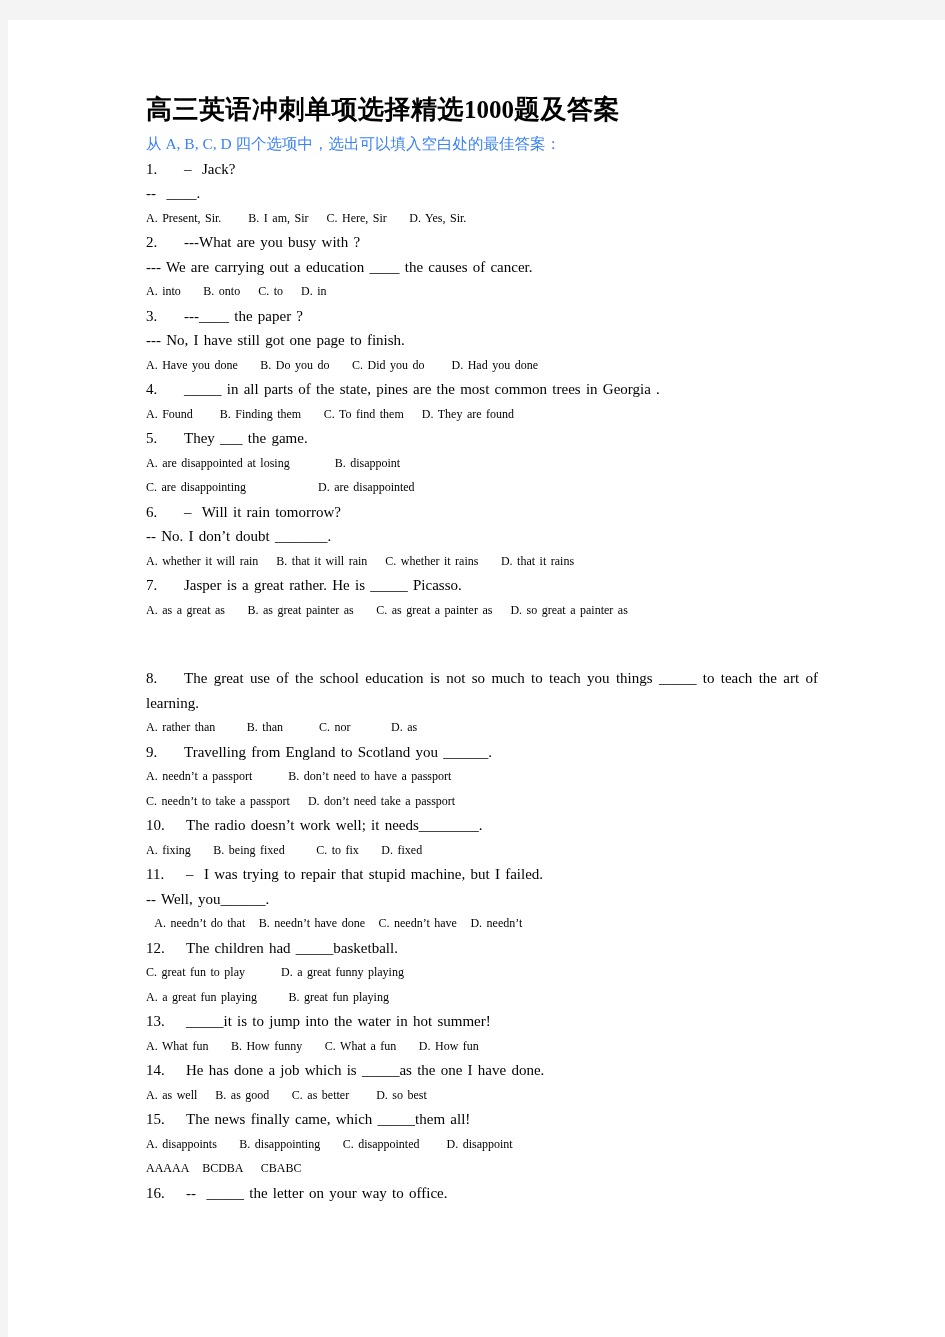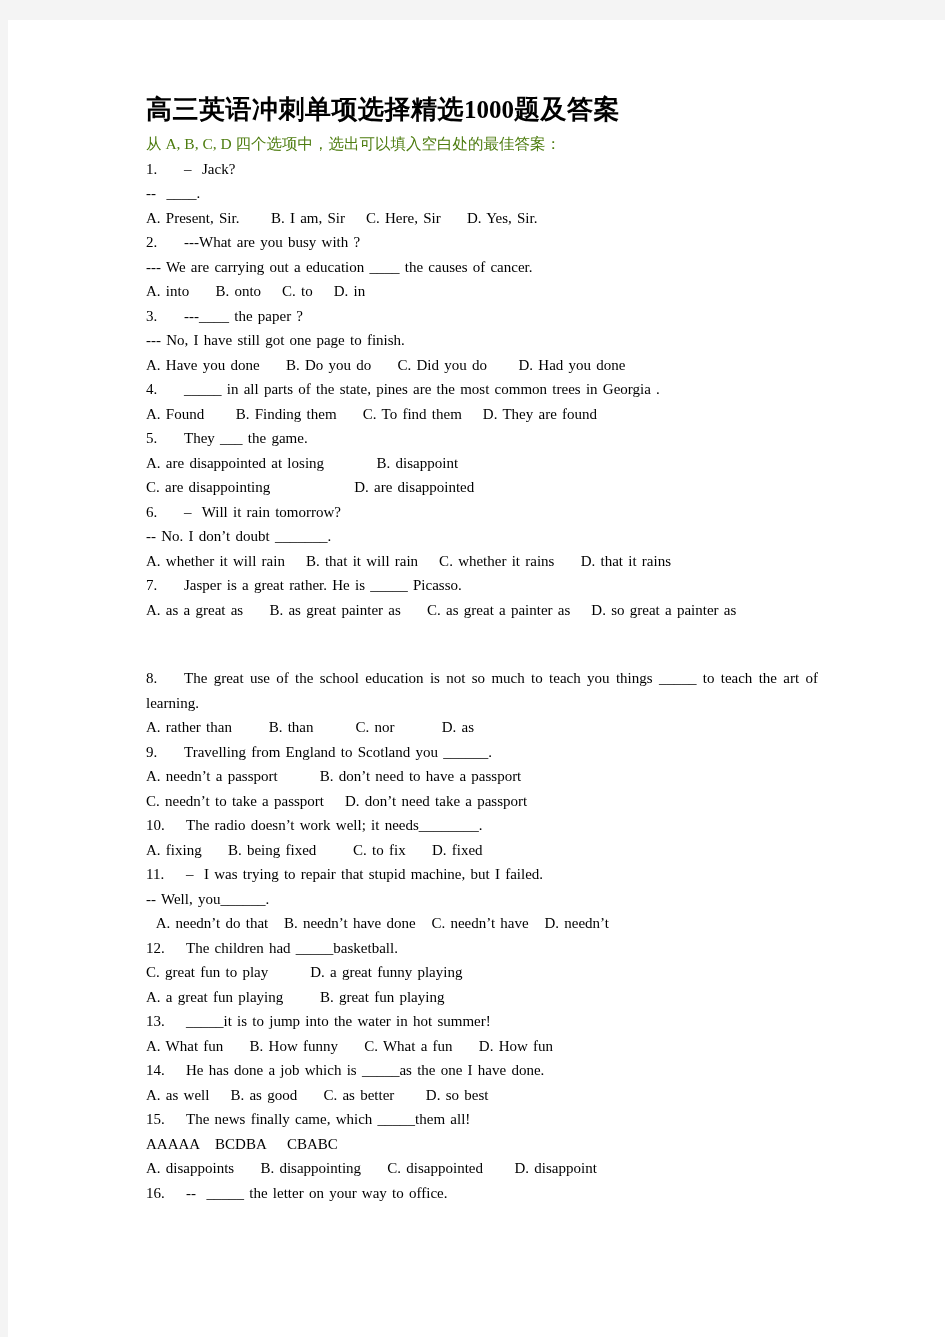--- a/index.html
+++ b/index.html
@@ -39,21 +39,21 @@
     letter-spacing: 0.5px;
   }
   .doc-title .num {
     font-weight: bold;
     font-size: 25px;
     letter-spacing: 0;
   }
   .intro {
     font-size: 15.5px;
     line-height: 24.5px;
-    color: #4d7c0f;
+    color: #3b82f6;
     margin: 0;
     white-space: nowrap;
   }
   .line {
     font-size: 15px;
     line-height: 24.5px;
     color: #000000;
     margin: 0;
     white-space: pre-wrap;
     word-spacing: 1.5px;
@@ -66,21 +66,21 @@
     margin-top: 44px;
   }
   .qnum {
     display: inline-block;
     min-width: 38px;
   }
   .qnum.wide {
     min-width: 40px;
   }
   .answers {
-    font-size: 15px;
+    font-size: 12px;
     line-height: 24.5px;
     color: #000000;
     margin: 0;
     white-space: pre;
     word-spacing: 1.5px;
   }
 </style>
 </head>
 <body>
 
@@ -135,20 +135,20 @@
     <p class="answers">C. great fun to play        D. a great funny playing</p>
     <p class="answers">A. a great fun playing       B. great fun playing</p>
 
     <p class="line"><span class="qnum wide">13.</span><span>_____it is to jump into the water in hot summer!</span></p>
     <p class="answers">A. What fun     B. How funny     C. What a fun     D. How fun</p>
 
     <p class="line"><span class="qnum wide">14.</span><span>He has done a job which is _____as the one I have done.</span></p>
     <p class="answers">A. as well    B. as good     C. as better      D. so best</p>
 
     <p class="line"><span class="qnum wide">15.</span><span>The news finally came, which _____them all!</span></p>
+    <p class="answers">A. disappoints     B. disappointing     C. disappointed      D. disappoint</p>
+
     <p class="answers">AAAAA   BCDBA    CBABC</p>
-
-    <p class="answers">A. disappoints     B. disappointing     C. disappointed      D. disappoint</p>
 
     <p class="line"><span class="qnum wide">16.</span><span>--  _____ the letter on your way to office.</span></p>
 
   </div>
 </div>
 
 </body></html>

